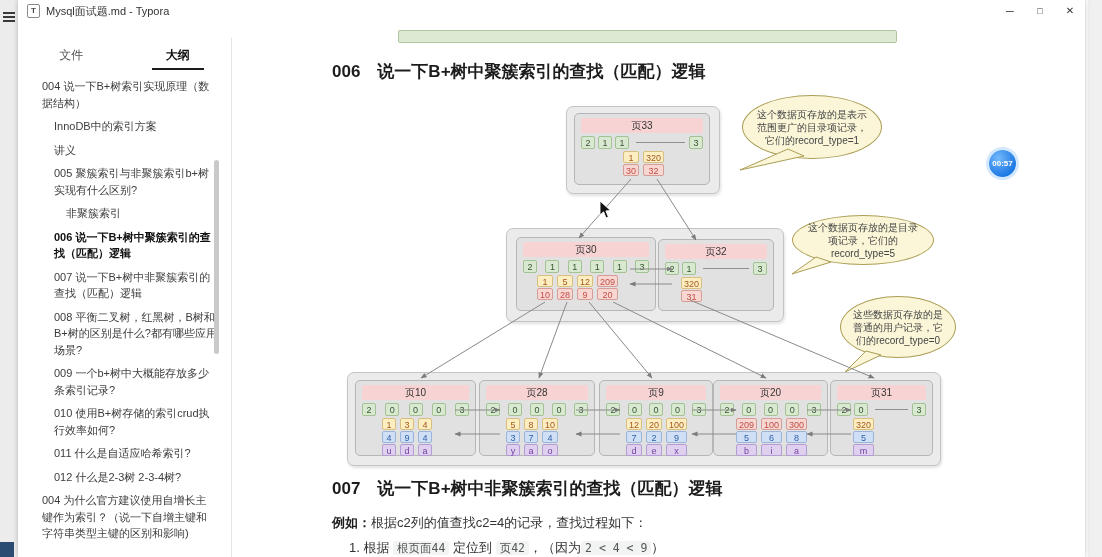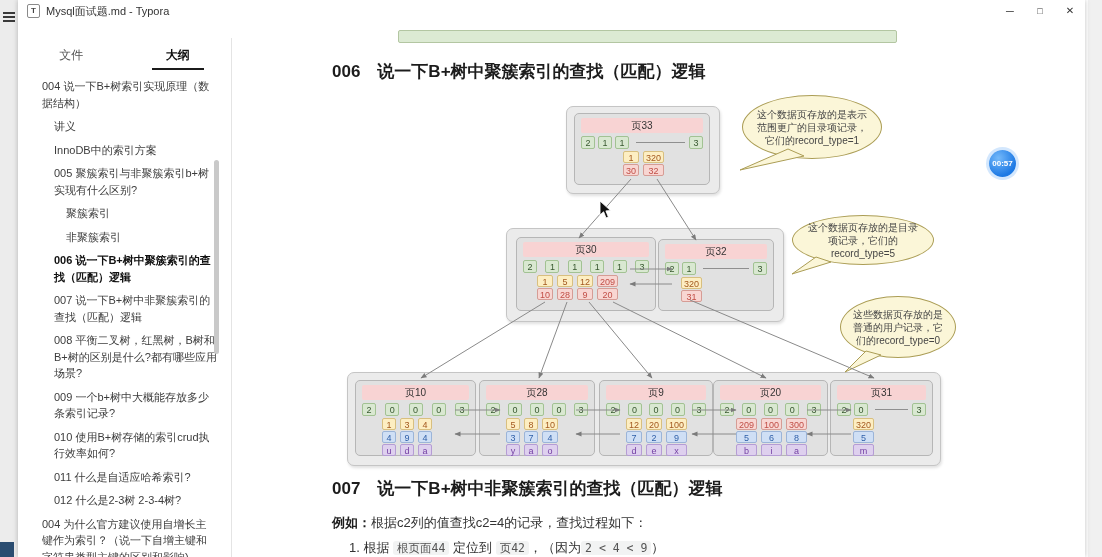--- a/index.html
+++ b/index.html
@@ -109,24 +109,23 @@
     </div>
   </div>
 
   <div id="sidebar">
     <div id="sidebar-tabs">
       <div class="side-tab"><span>文件</span></div>
       <div class="side-tab active"><span>大纲</span></div>
     </div>
     <div id="outline">
         <div class="outline-item" style="padding-left: 8px;">004 说一下B+树索引实现原理（数据结构）</div>
+        <div class="outline-item" style="padding-left: 20px;">InnoDB中的索引方案</div>
         <div class="outline-item" style="padding-left: 20px;">讲义</div>
-        <div class="outline-item" style="padding-left: 20px;">InnoDB中的索引方案</div>
         <div class="outline-item" style="padding-left: 20px;">005 聚簇索引与非聚簇索引b+树实现有什么区别?</div>
-        <div class="outline-item" style="padding-left: 32px;">聚簇索引</div>
         <div class="outline-item" style="padding-left: 32px;">非聚簇索引</div>
         <div class="outline-item bold" style="padding-left: 20px;">006 说一下B+树中聚簇索引的查找（匹配）逻辑</div>
         <div class="outline-item" style="padding-left: 20px;">007 说一下B+树中非聚簇索引的查找（匹配）逻辑</div>
         <div class="outline-item" style="padding-left: 20px;">008 平衡二叉树，红黑树，B树和B+树的区别是什么?都有哪些应用场景?</div>
         <div class="outline-item" style="padding-left: 20px;">009 一个b+树中大概能存放多少条索引记录?</div>
         <div class="outline-item" style="padding-left: 20px;">010 使用B+树存储的索引crud执行效率如何?</div>
         <div class="outline-item" style="padding-left: 20px;">011 什么是自适应哈希索引?</div>
         <div class="outline-item" style="padding-left: 20px;">012 什么是2-3树 2-3-4树?</div>
         <div class="outline-item" style="padding-left: 8px;">004 为什么官方建议使用自增长主键作为索引？（说一下自增主键和字符串类型主键的区别和影响)</div>
       </div>

